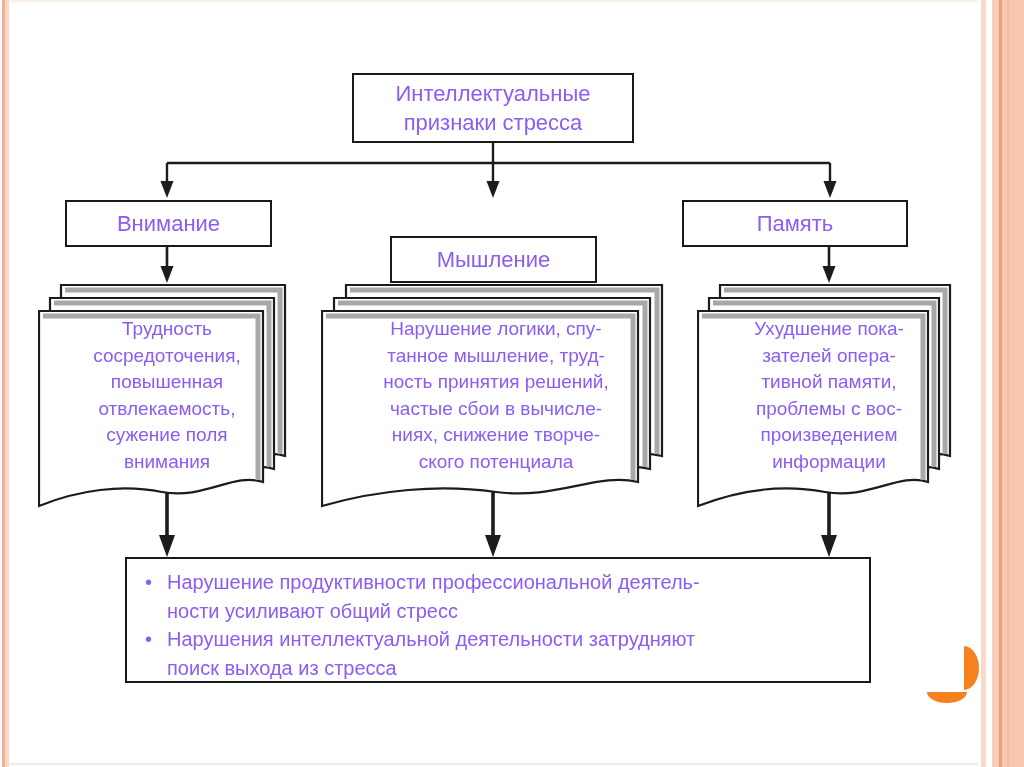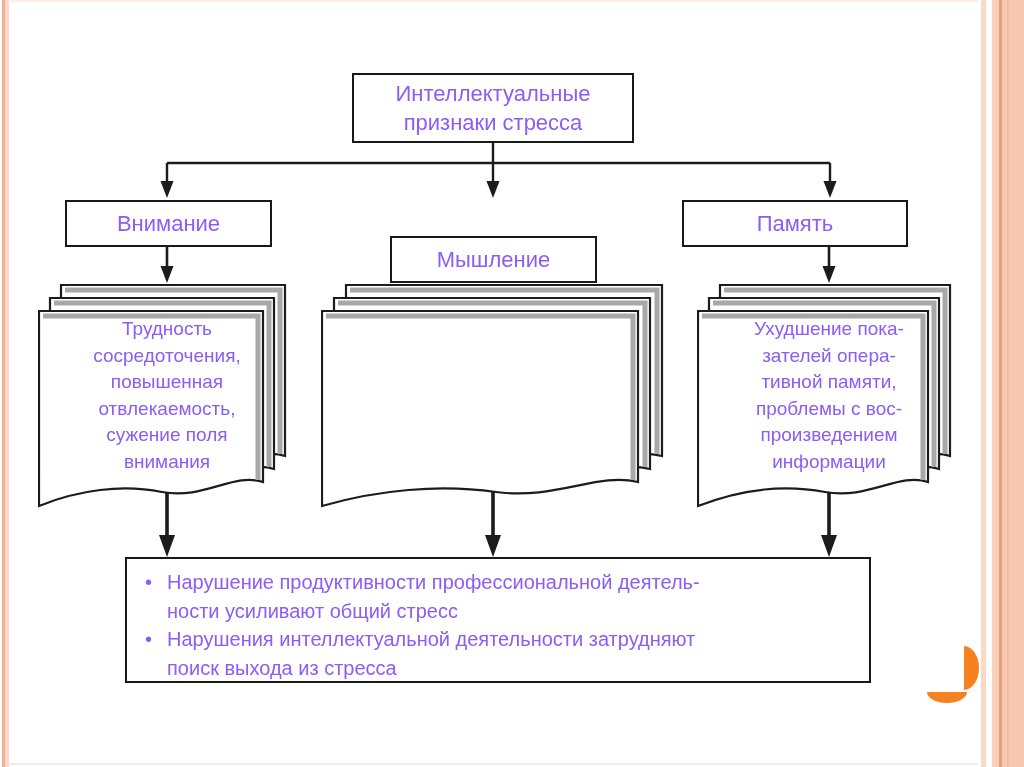--- a/index.html
+++ b/index.html
@@ -124,20 +124,21 @@
       </g>
       <g transform="translate(12,13)">
         <path class="page" d="M1,1 H317 V172 C277,162 235,190 175,182 C118,174 56,180 1,196 Z"></path>
         <path class="page-edge" d="M5,6 H312 V170"></path>
       </g>
       <g transform="translate(0,26)">
         <path class="page" d="M1,1 H317 V172 C277,162 235,190 175,182 C118,174 56,180 1,196 Z"></path>
         <path class="page-edge" d="M5,6 H312 V170"></path>
       </g>
     </svg>
+    <div class="doc-text">Нарушение логики, спу-<br>танное мышление, труд-<br>ность принятия решений,<br>частые сбои в вычисле-<br>ниях, снижение творче-<br>ского потенциала</div>
   </div>
 
   <div class="doc-card doc-2">
     <svg width="258" height="232" viewBox="0 0 258 232">
       <g transform="translate(22,0)">
         <path class="page" d="M1,1 H231 V172 C202,162 171,190 128,182 C86,174 42,180 1,196 Z"></path>
         <path class="page-edge" d="M5,6 H226 V170"></path>
       </g>
       <g transform="translate(11,13)">
         <path class="page" d="M1,1 H231 V172 C202,162 171,190 128,182 C86,174 42,180 1,196 Z"></path>

